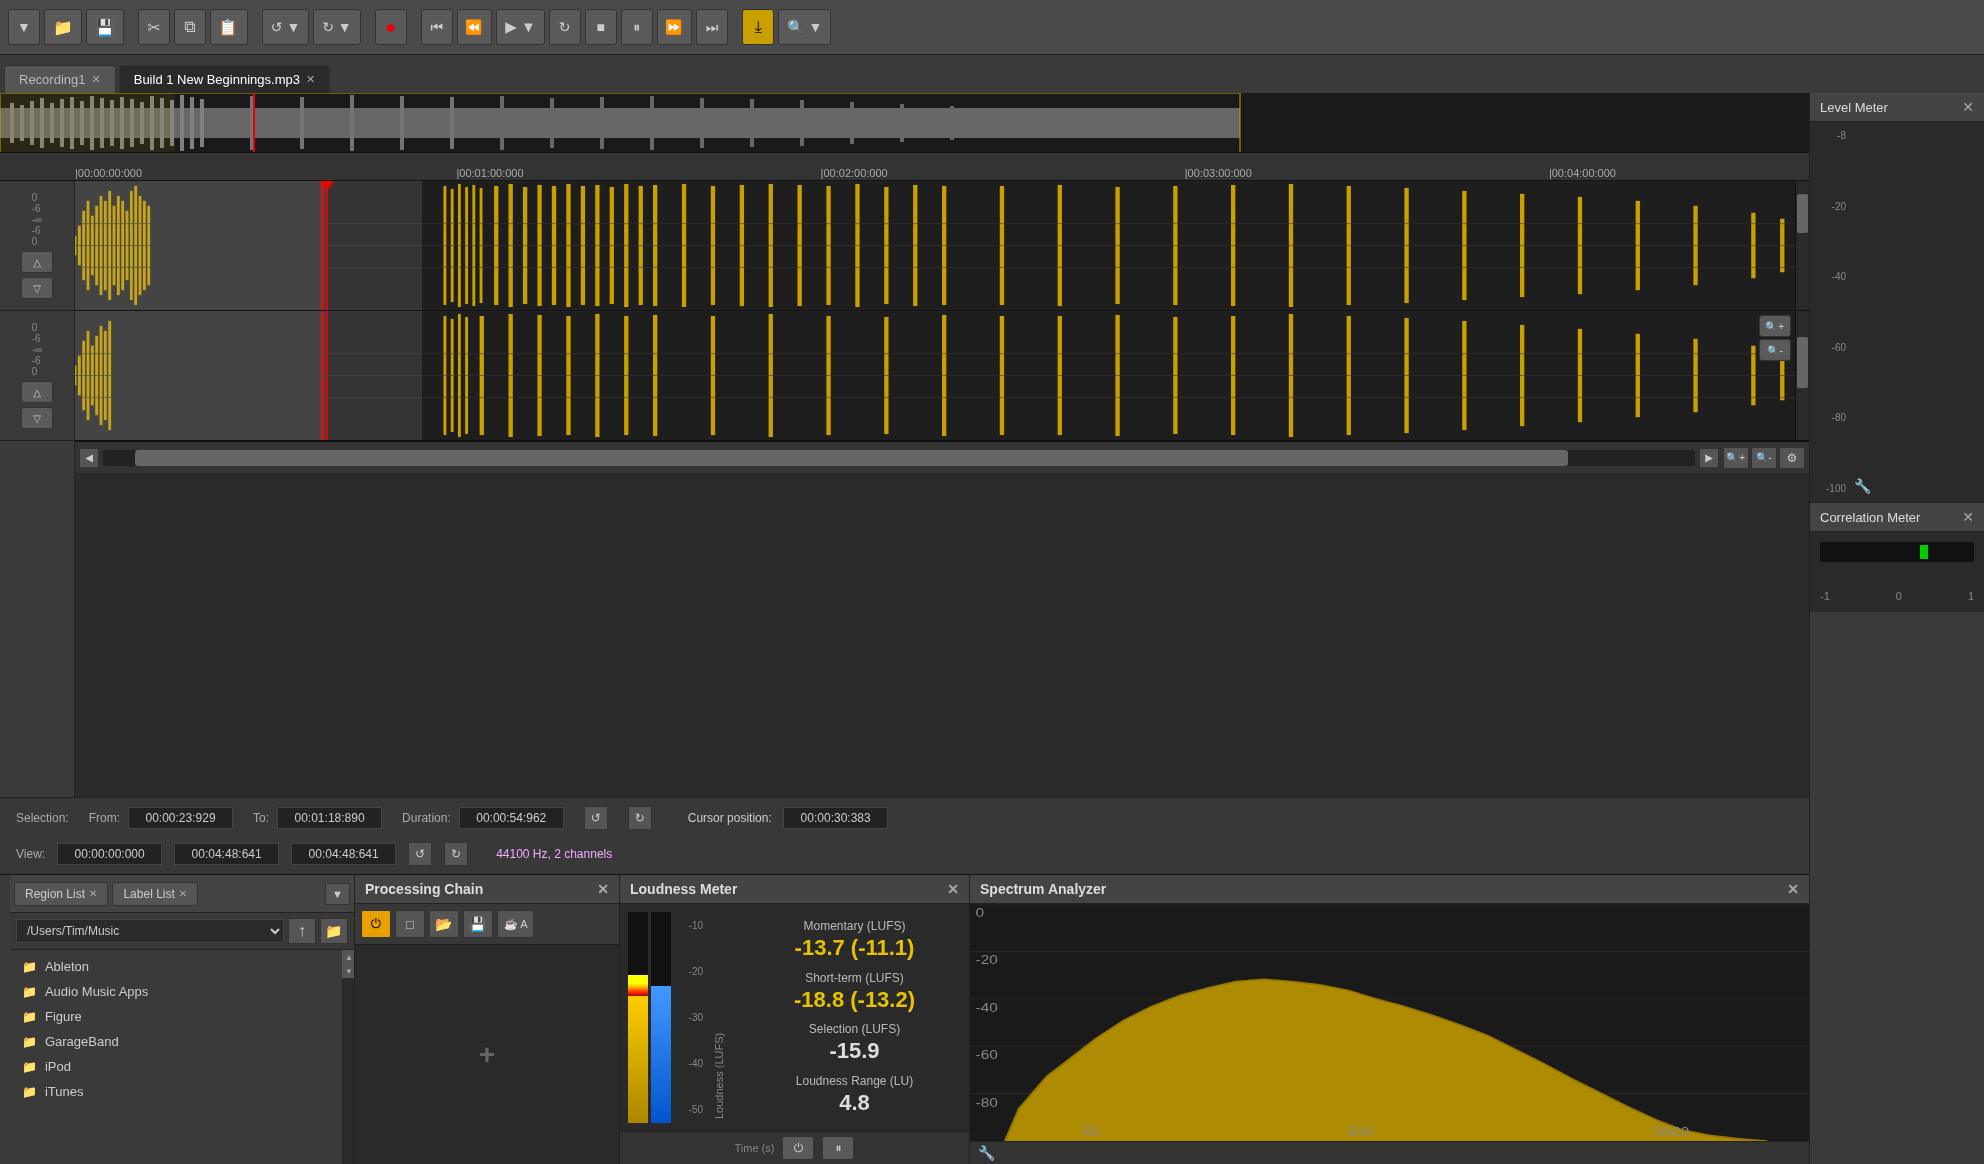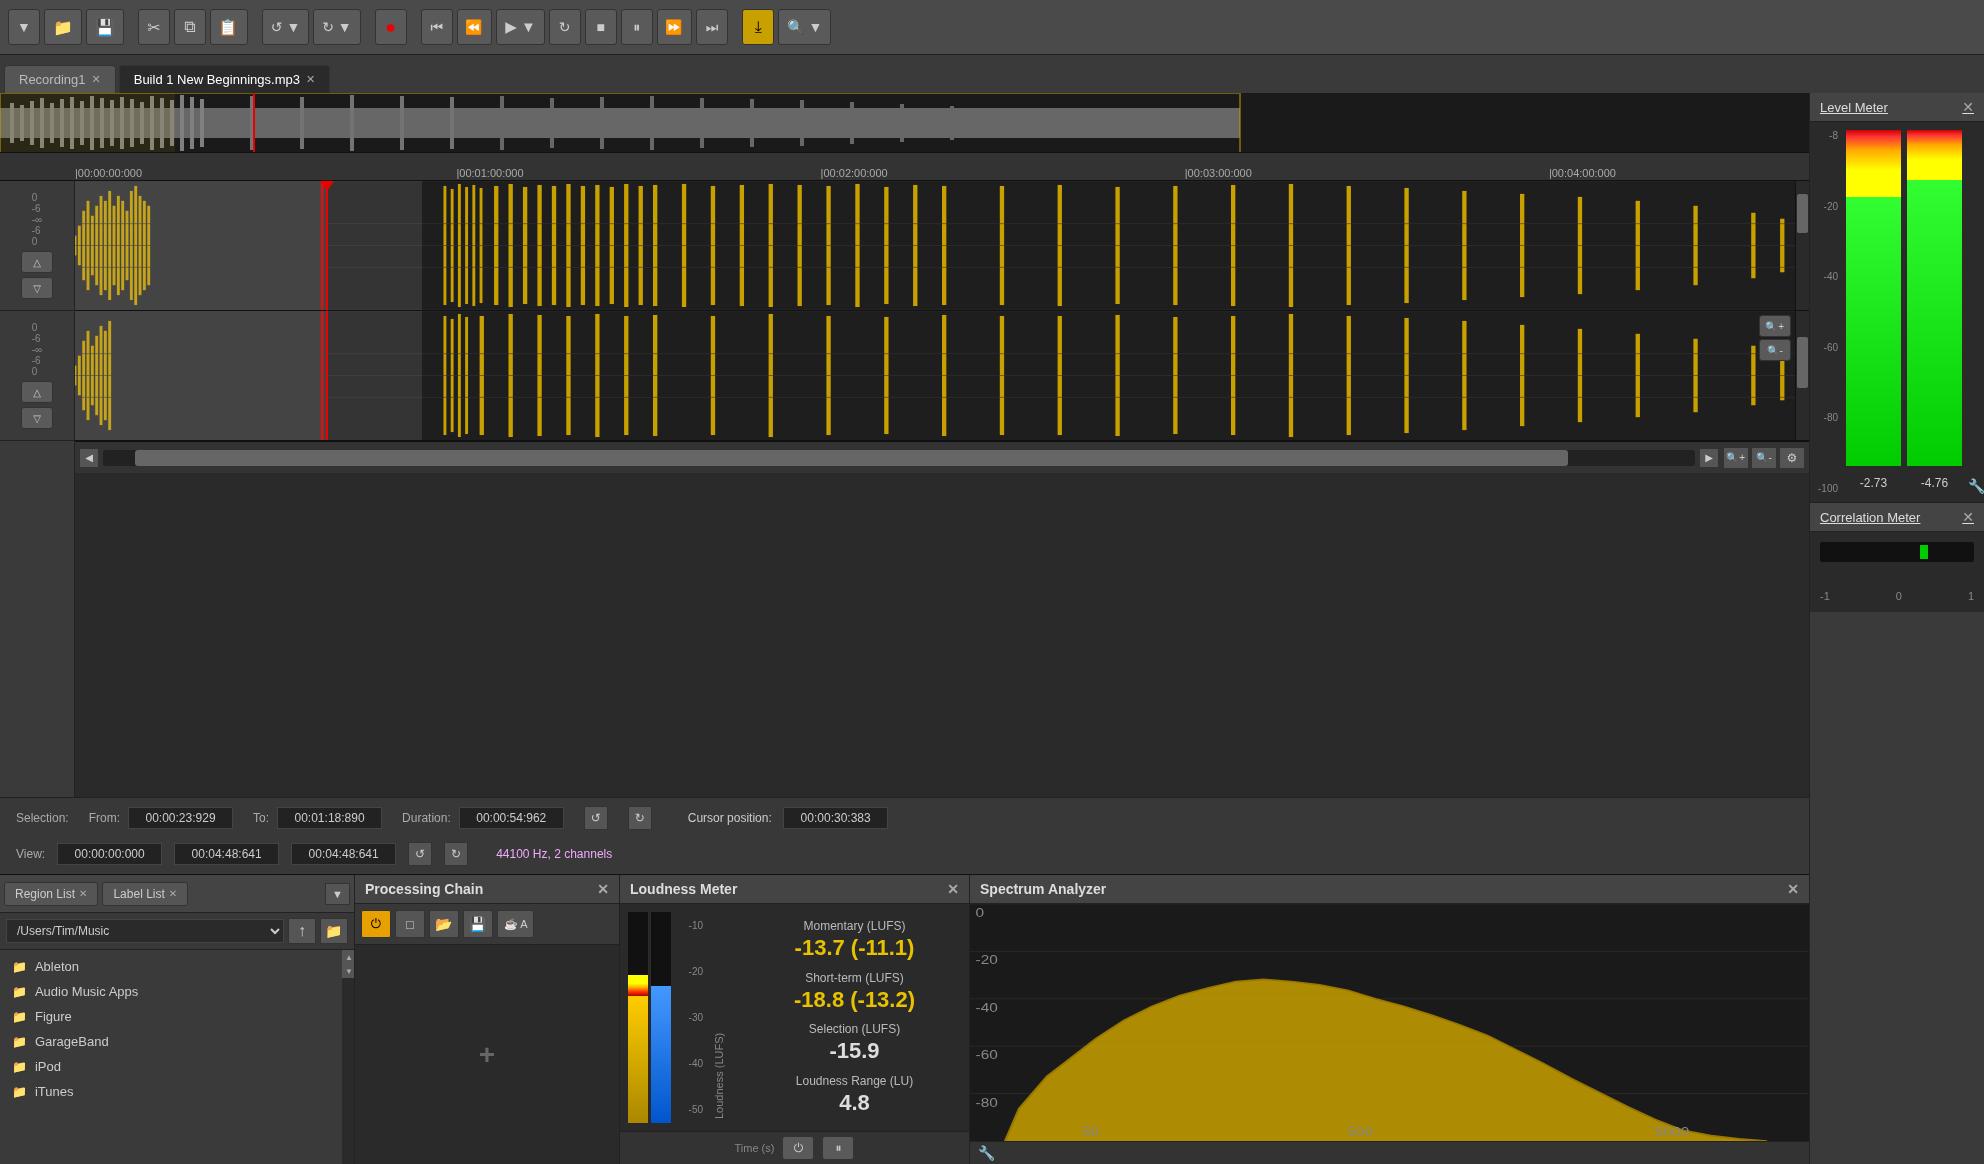--- a/index.html
+++ b/index.html
@@ -280,21 +280,20 @@
     }
     .panel-header {
       background: #444;
       padding: 6px 10px;
       font-size: 13px;
       color: #ddd;
       border-bottom: 1px solid #222;
       display: flex;
       align-items: center;
       justify-content: space-between;
-      text-decoration: underline;
     }
     .panel-close {
       cursor: pointer;
       color: #aaa;
       font-size: 14px;
     }
     
     #level-meter-content {
       padding: 8px;
       display: flex;
@@ -383,20 +382,21 @@
       background: #2a2a2a;
     }
 
     
     #file-browser {
       width: 355px;
       background: #3a3a3a;
       border-right: 1px solid #222;
       display: flex;
       flex-direction: column;
+      padding-left: 10px;
     }
     #file-browser-tabs {
       display: flex;
       background: #444;
       border-bottom: 1px solid #222;
       align-items: center;
       padding: 0 4px;
       height: 38px;
       gap: 4px;
     }
@@ -1182,39 +1182,20 @@
 
       <div class="level-scale">
         <span>-8</span>
         <span>-20</span>
         <span>-40</span>
         <span>-60</span>
         <span>-80</span>
         <span>-100</span>
       </div>
 
-      <div style="display:flex; gap:6px; flex:1; height:100%; flex-direction:column; justify-content:flex-end;">
-        <div style="display:flex; gap:6px; flex:1; align-items:flex-end;">
-
-          <div class="meter-bar-wrap" style="width:55px;">
-            <div class="meter-peak-marks"></div>
-            <div class="meter-bar-green" style="height:82%;"></div>
-          </div>
-
-          <div class="meter-bar-wrap" style="width:55px;">
-            <div class="meter-peak-marks" style="height:15%;"></div>
-            <div class="meter-bar-green" style="height:88%;"></div>
-          </div>
-        </div>
-
-        <div style="display:flex; gap:6px;">
-          <div class="meter-bar-label" style="width:55px;">-2.73</div>
-          <div class="meter-bar-label" style="width:55px;">-4.76</div>
-        </div>
-      </div>
 
       <div style="display:flex; flex-direction:column; justify-content:flex-end;">
         <span style="font-size:14px; cursor:pointer; color:#aaa;">🔧</span>
       </div>
     </div>
 
     <div id="correlation-section">
       <div class="panel-header">
         <span>Correlation Meter</span>
         <span class="panel-close">✕</span>

